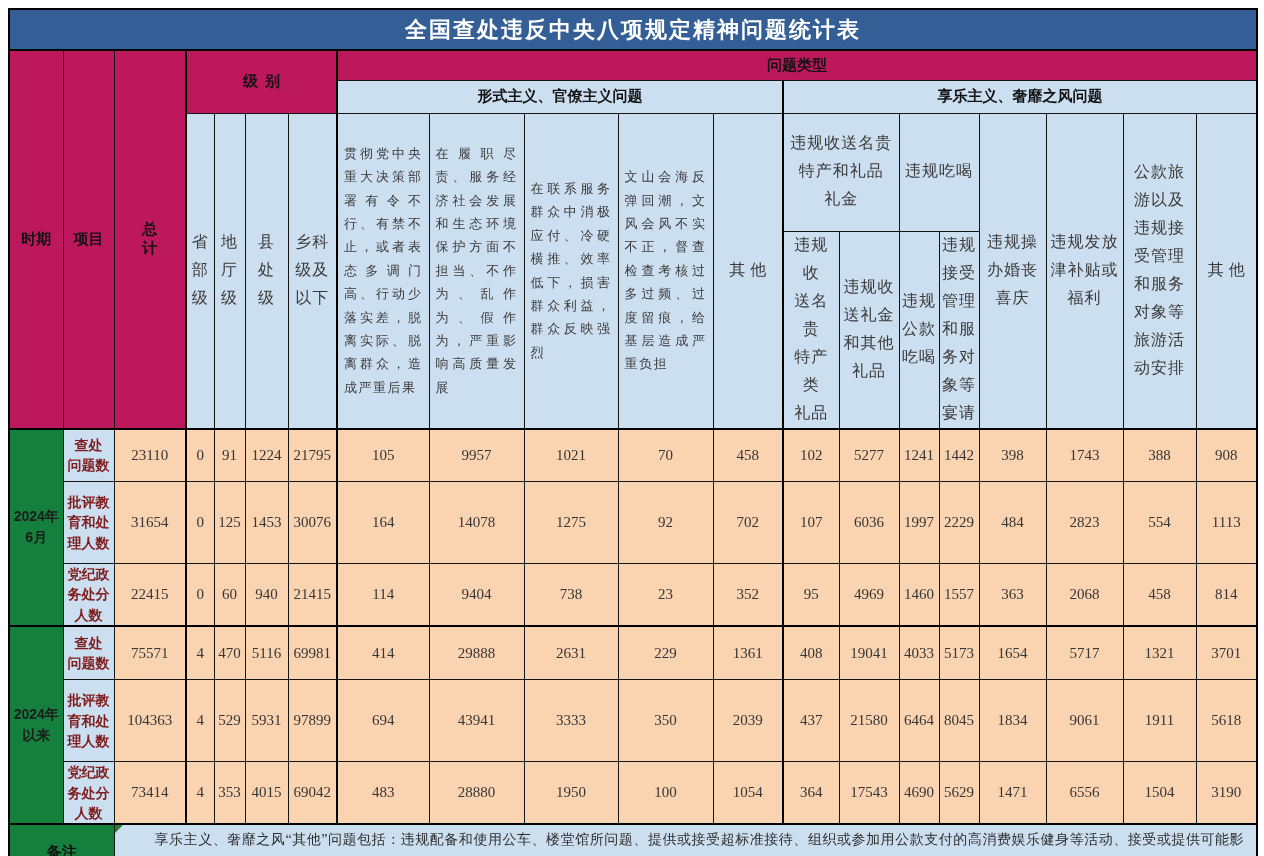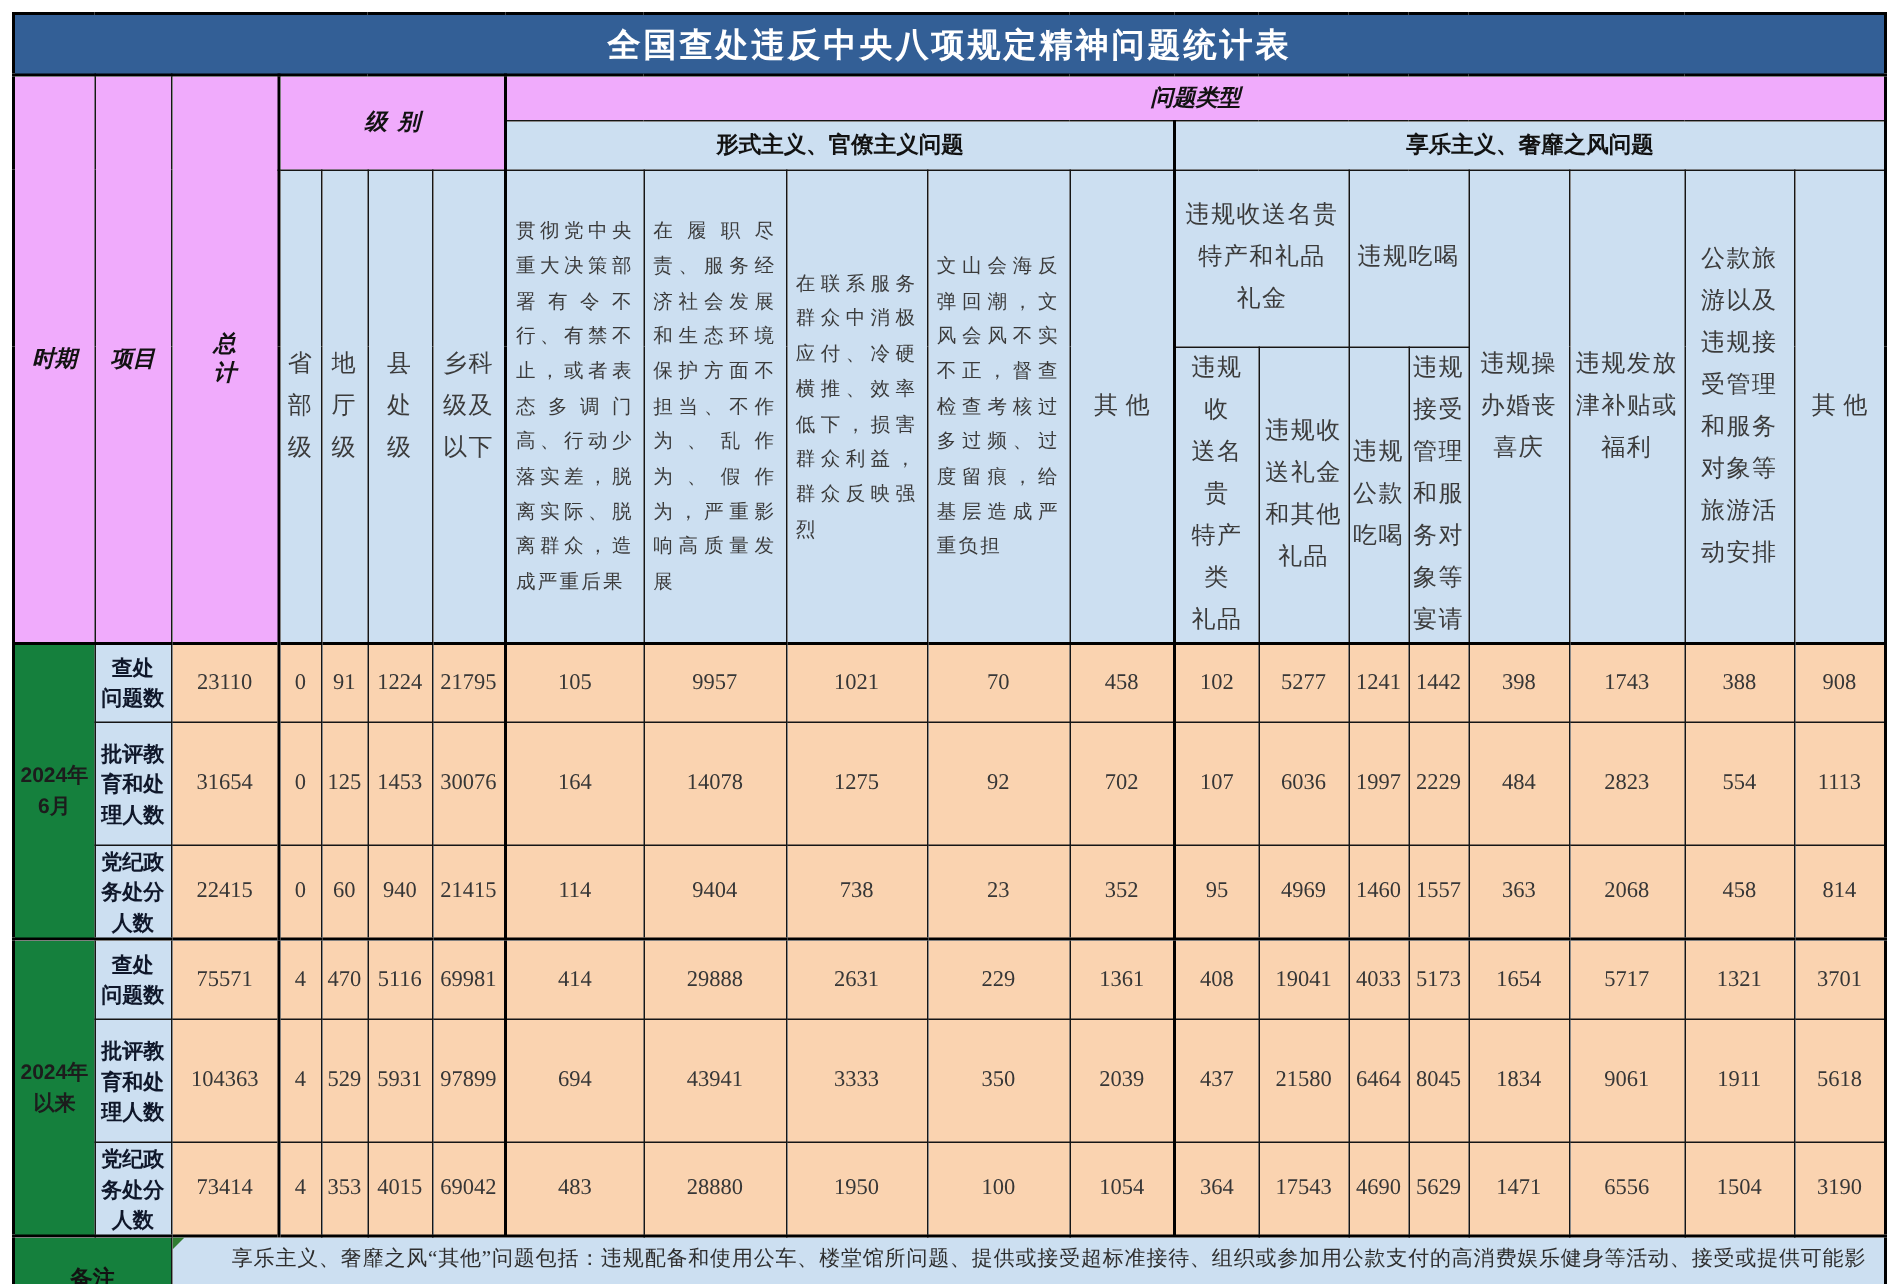--- a/index.html
+++ b/index.html
@@ -8,29 +8,29 @@
   table{border-collapse:collapse;table-layout:fixed;width:1248px;border:2px solid #000;}
   td{border:1px solid #151515;text-align:center;vertical-align:middle;padding:0 2px;overflow:hidden;}
   
   tr.h-title{height:41px;} tr.h-band1{height:30px;} tr.h-band2{height:33px;padding-left:12px;}
   tr.h-grp{height:118px;} tr.h-sub{height:146px;}
   tr.h-d1{height:53px;} tr.h-d2{height:82px;} tr.h-d3{height:58px;}
   tr.h-d4{height:54px;} tr.h-d5{height:82px;} tr.h-d6{height:61px;}
   tr.h-rem{height:55px;} tr.h-foot{height:26px;}
   
   .c-title{background:#335F96;color:#ffffff;}
-  .c-mid{background:#f0abfc;font-style:italic;}
+  .c-mid{background:#be185d;}
   .c-light{background:#CCDFF1;}
   .c-peach{background:#FAD3B0;}
   .c-period{background:#15803d;}
   
   .t-title{font-size:22px;font-weight:bold;letter-spacing:2px;}
   .hdr{font-size:15px;font-weight:bold;color:#121212;}
   .pre{white-space:pre-line;}
-  .lab{font-size:14px;font-weight:600;color:#0f172a;line-height:1.45;}
+  .lab{font-size:14px;font-weight:600;color:#7f1d1d;line-height:1.45;}
   .per{font-size:14px;font-weight:600;color:#1c1c1c;line-height:1.5;}
   .sub{font-family:Liberation Mono, monospace;font-size:16px;color:#3b3b3b;line-height:1.75;letter-spacing:1px;}
   .other{letter-spacing:5px;text-indent:5px;}
   .desc{font-family:"Liberation Serif",serif;font-size:13px;color:#3b3b3b;line-height:1.8;
         letter-spacing:1.5px;text-align:justify;padding:12px 6px;}
   .num{font-family:"Liberation Serif",serif;font-size:15px;color:#363636;}
   .ls{letter-spacing:7px;text-indent:7px;margin-left:40px;}
   
   .br2{border-right:2px solid #000;} .bl2{border-left:2px solid #000;} .bb2{border-bottom:2px solid #000;}
   tr.rowsep>td{border-top:2px solid #000;}

